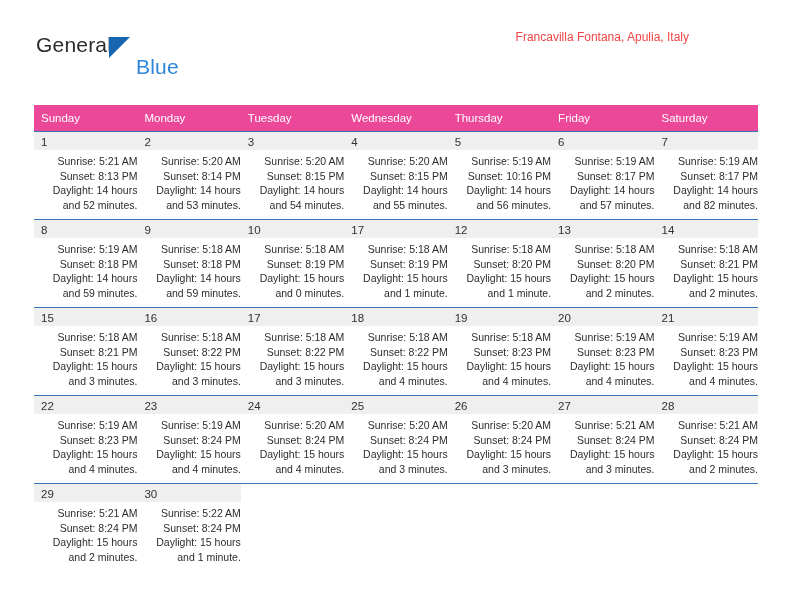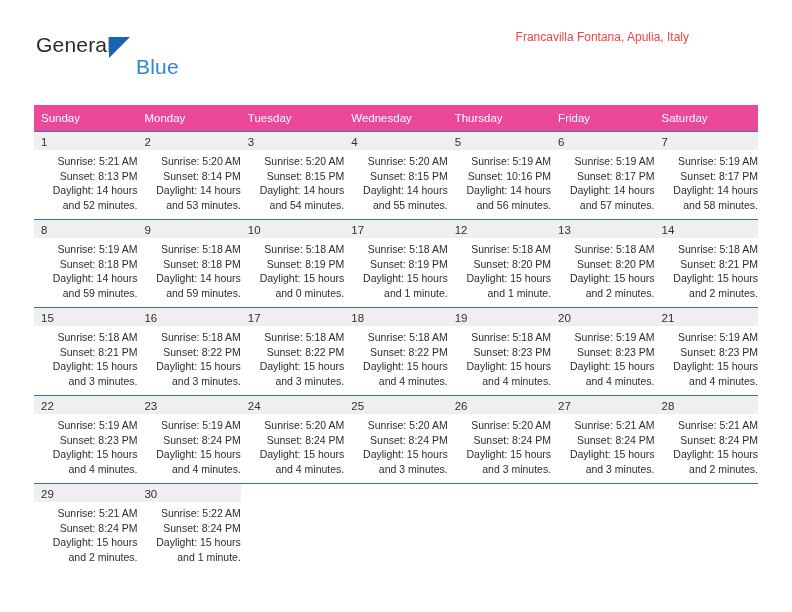--- a/index.html
+++ b/index.html
@@ -258,21 +258,21 @@
           </td>
         <td>
             <div class="daycell filled">
               <div class="daynum-bar">
                 <span class="daynum">7</span>
               </div>
               <div class="lines">
                 <div>Sunrise: 5:19 AM</div>
                 <div>Sunset: 8:17 PM</div>
                 <div>Daylight: 14 hours</div>
-                <div>and 58 minutes.</div>
+                <div>and 82 minutes.</div>
               </div>
             </div>
           </td>
       </tr>
 
       <tr class="week-row">
         <td>
             <div class="daycell filled">
               <div class="daynum-bar">
                 <span class="daynum">8</span>

